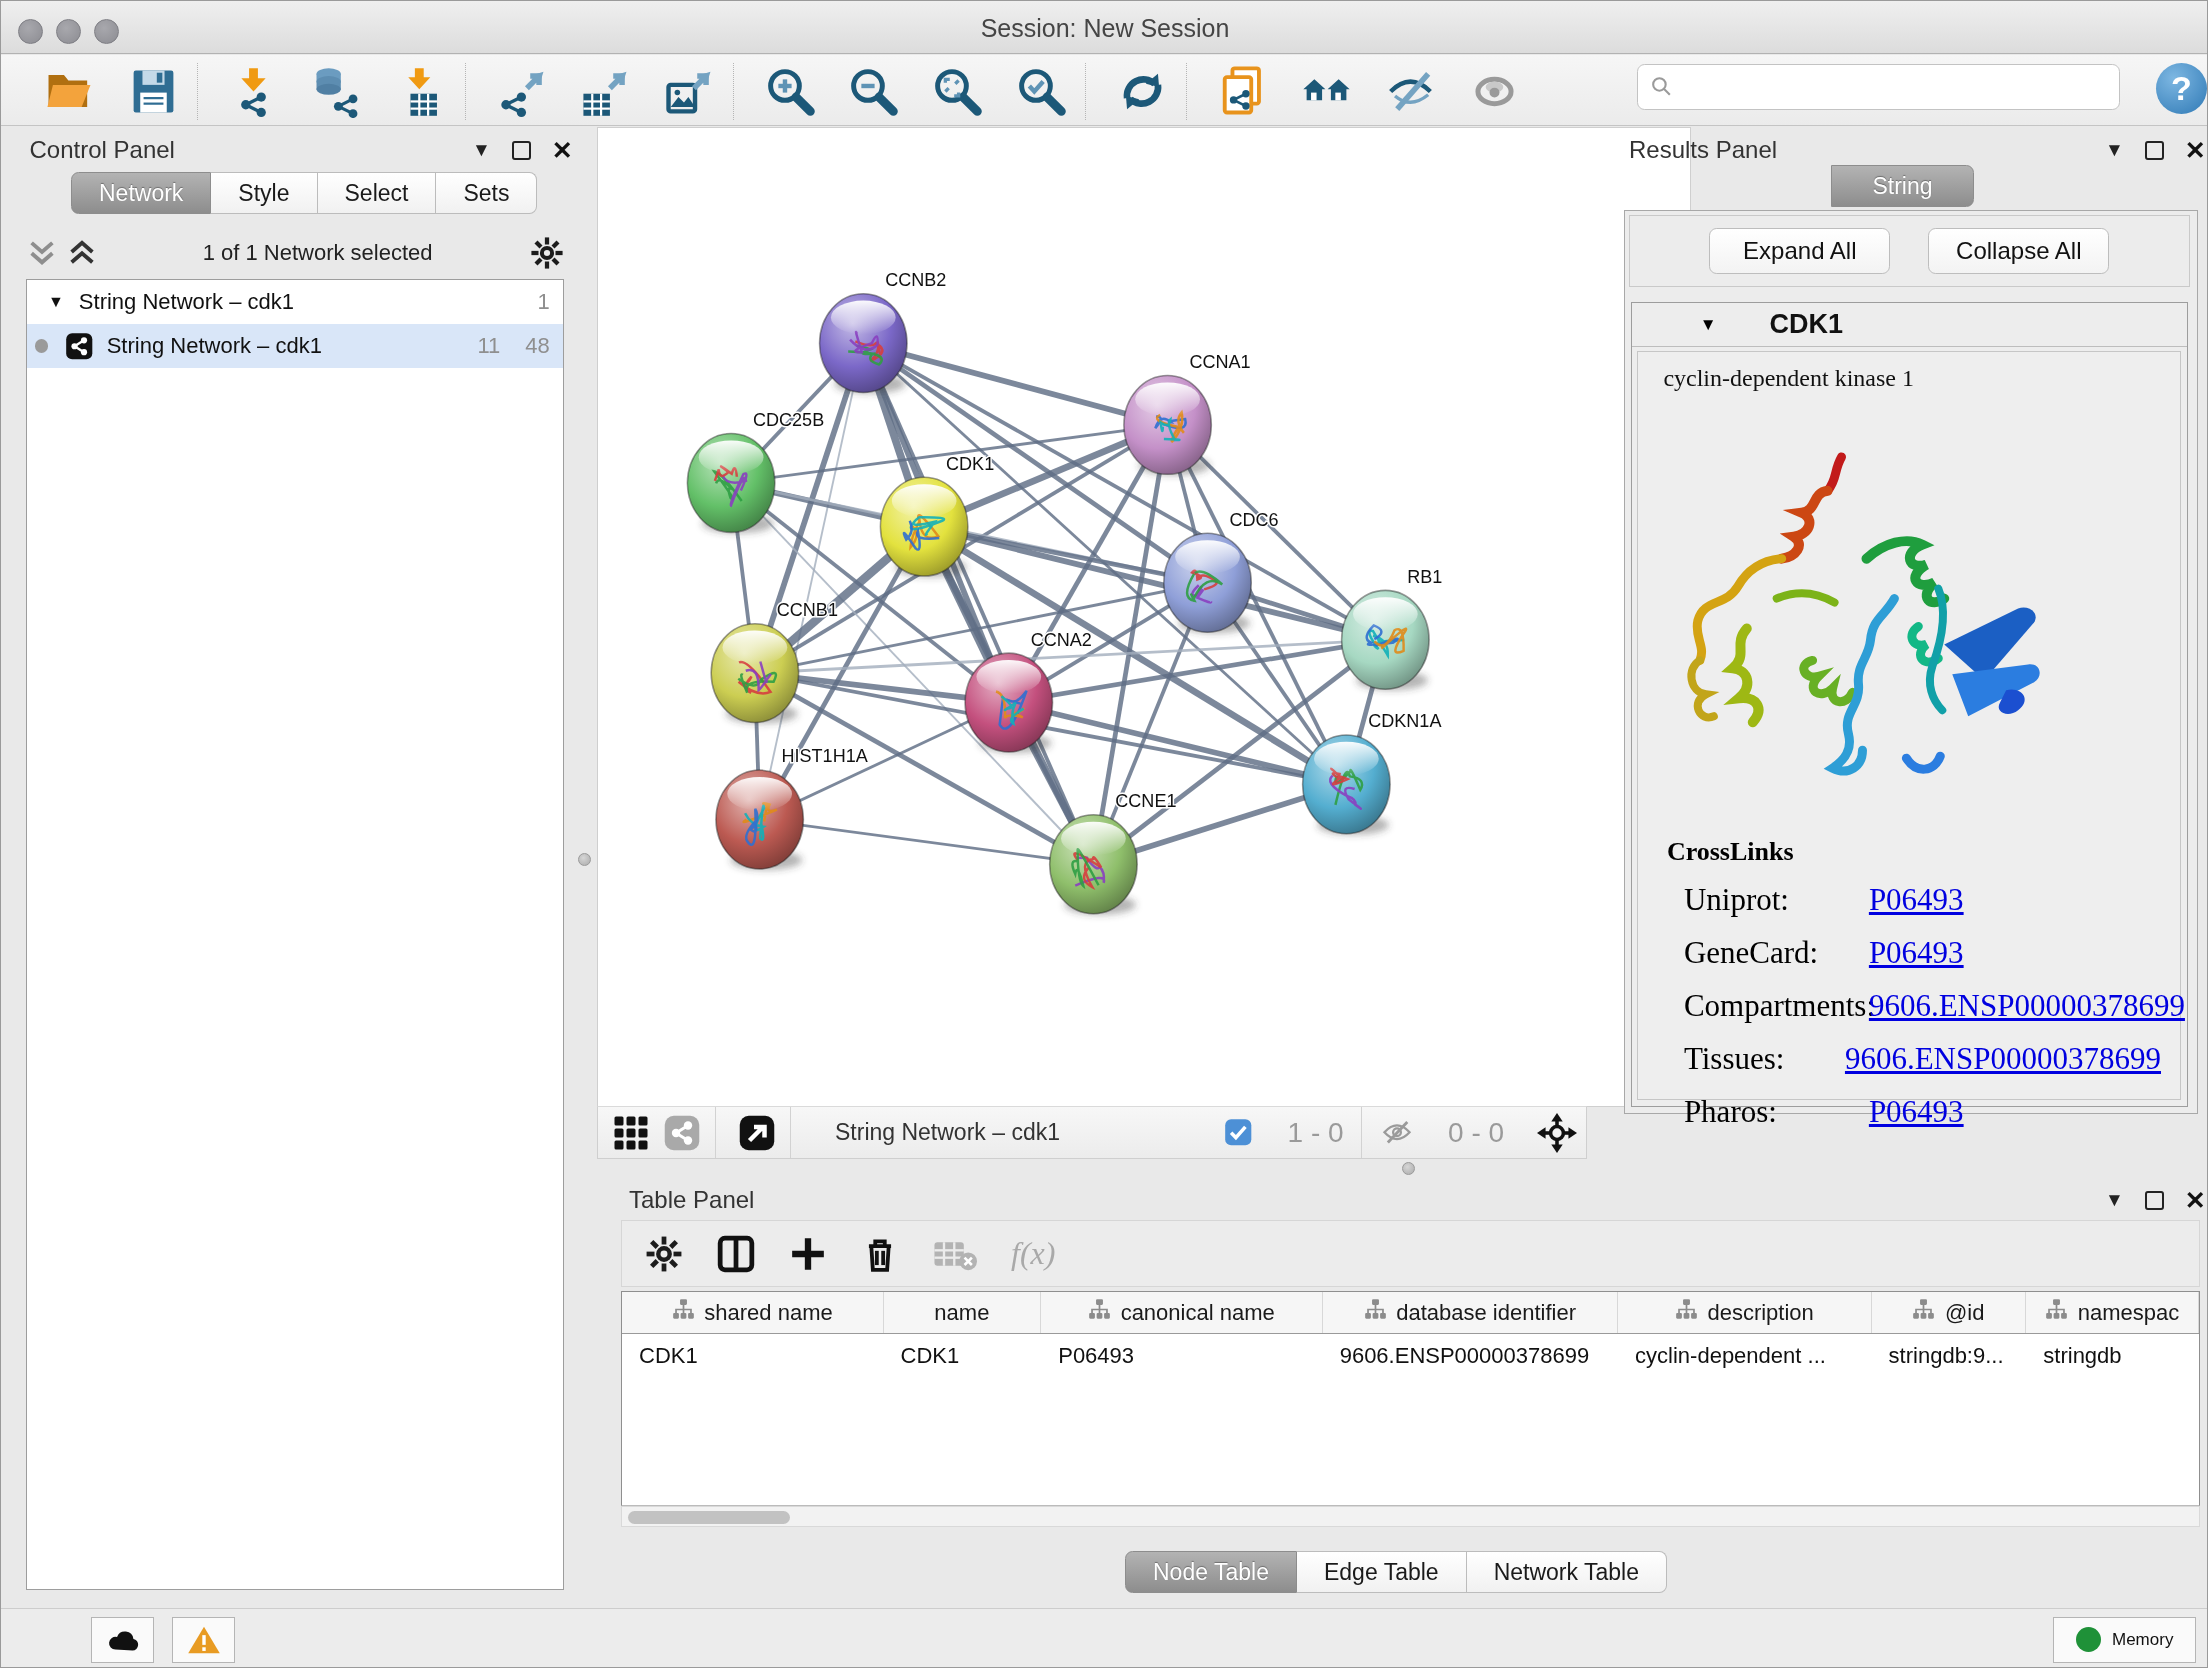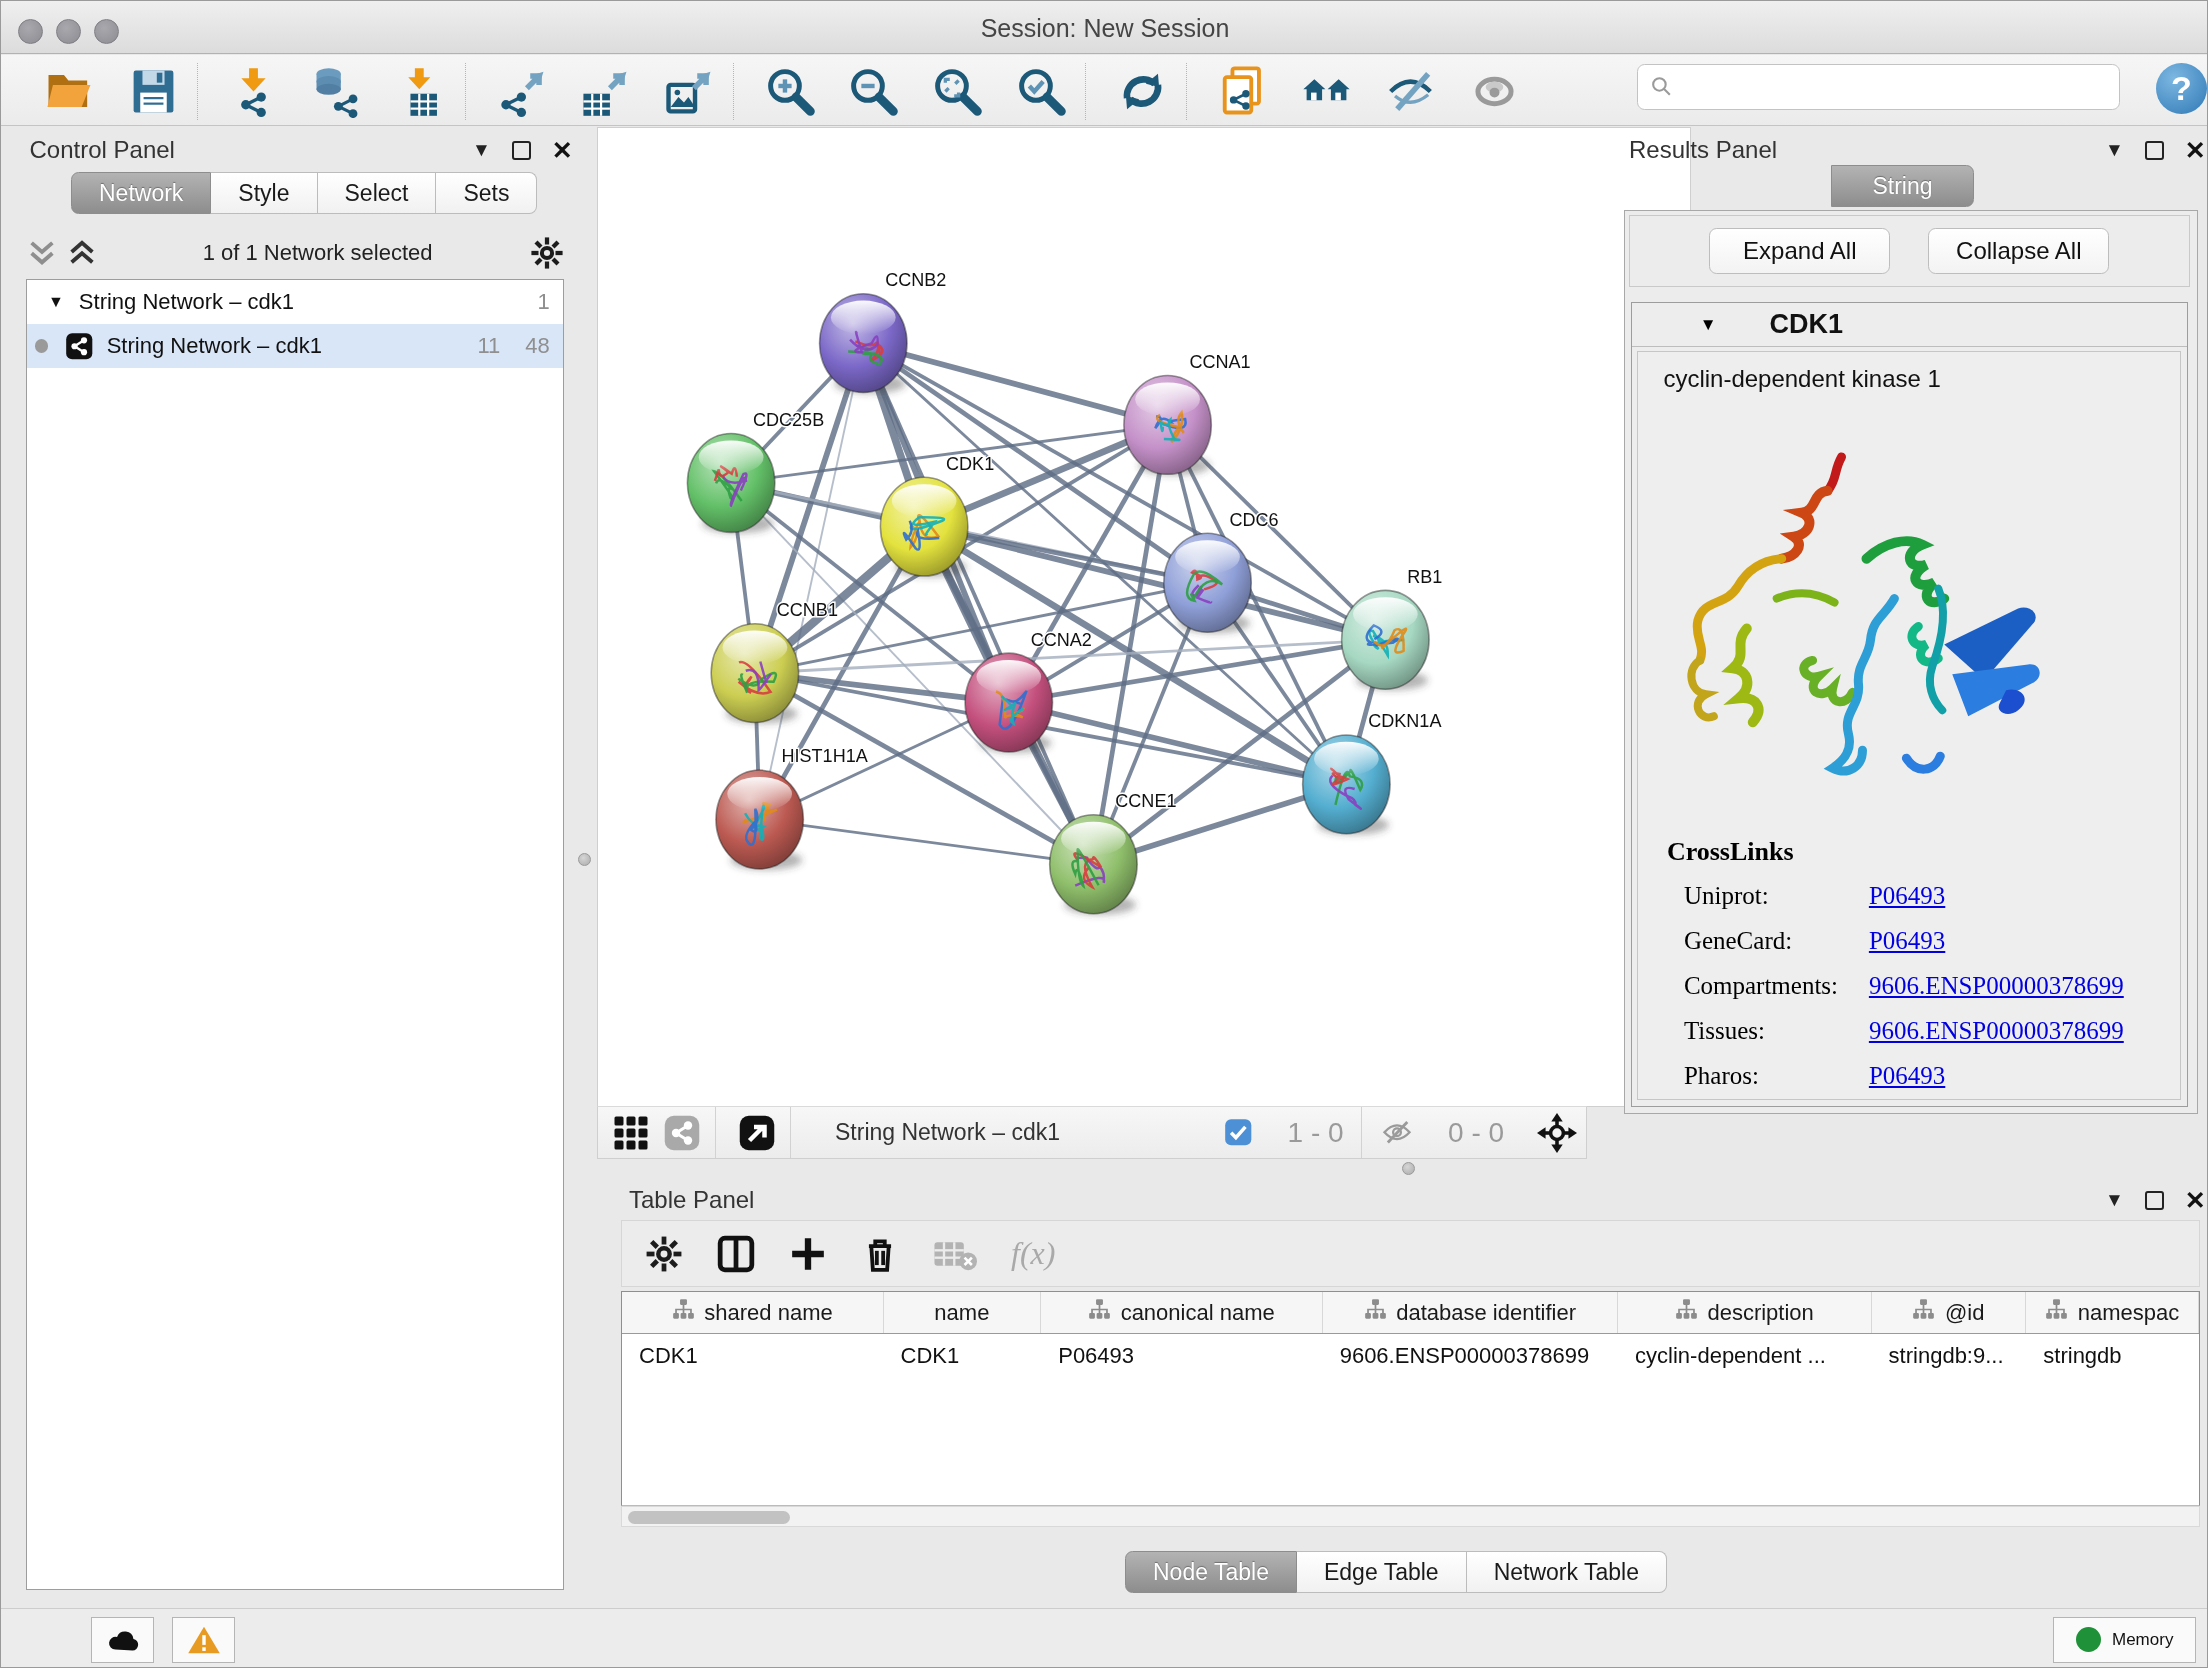--- a/index.html
+++ b/index.html
@@ -88,25 +88,25 @@
     border:1px solid #c9c9c9; display:flex; align-items:center; justify-content:center; gap:38px; }
   .rp-btn { min-width:181px; height:46px; background:linear-gradient(#ffffff,#f3f3f3);
     border:1px solid #bdbdbd; border-radius:7.6px; font-size:24px; display:flex; align-items:center;
     justify-content:center; cursor:pointer; color:#111; }
   .rp-section { position:absolute; left:5.7px; top:91px; width:557px; height:805px;
     border:1.9px solid #9d9d9d; background:#ededed; }
   .rp-sec-head { height:44px; display:flex; align-items:center; border-bottom:1px solid #bdbdbd; cursor:pointer; }
   .rp-sec-head .caret { margin:0 53px 0 68px; font-size:17px; }
   .rp-gene { font-size:27px; font-weight:bold; color:#111; }
   .rp-body { position:absolute; left:5.7px; top:48px; right:5.7px; bottom:5.7px; border:1px solid #c6c6c6; background:#eeeeee; }
-  .rp-desc { font-size:24px; color:#111; margin:13.3px 0 0 25px; }
+  .rp-desc { font-size:24px; color:#111; margin:13.3px 0 0 25px;font-family:Liberation Serif, serif; }
   .protein { position:absolute; left:19px; top:67px; width:399px; height:399px; }
   .crosslinks { position:absolute; left:28.5px; top:485px; right:19px; font-family:"Liberation Serif", serif; }
   .cl-title { font-size:26px; font-weight:bold; color:#000; margin-bottom:15px; }
-  .cl-row { display:flex; margin:0 0 17px 17px; font-size:25px; }
+  .cl-row { display:flex; margin:0 0 17px 17px; font-size:31px; }
   .cl-label { width:185px; color:#000; }
   .cl-link { color:#0000e0; text-decoration:underline; cursor:pointer; }
 
   
   .tp-header { position:absolute; left:628px; top:1185px; }
   .tp-ctrls { left:2104px; top:1188px; }
   .tp-toolbar { position:absolute; left:620px; top:1219px; width:1579px; height:67px;
     background:#ececec; border:1px solid #d6d6d6; display:flex; align-items:center; gap:34px; padding-left:23px; }
   .tp-tool { width:38px; height:38px; cursor:pointer; }
   .fx { font-family:"Liberation Serif", serif; font-style:italic; font-size:32px; color:#a9a9a9; cursor:default; }

